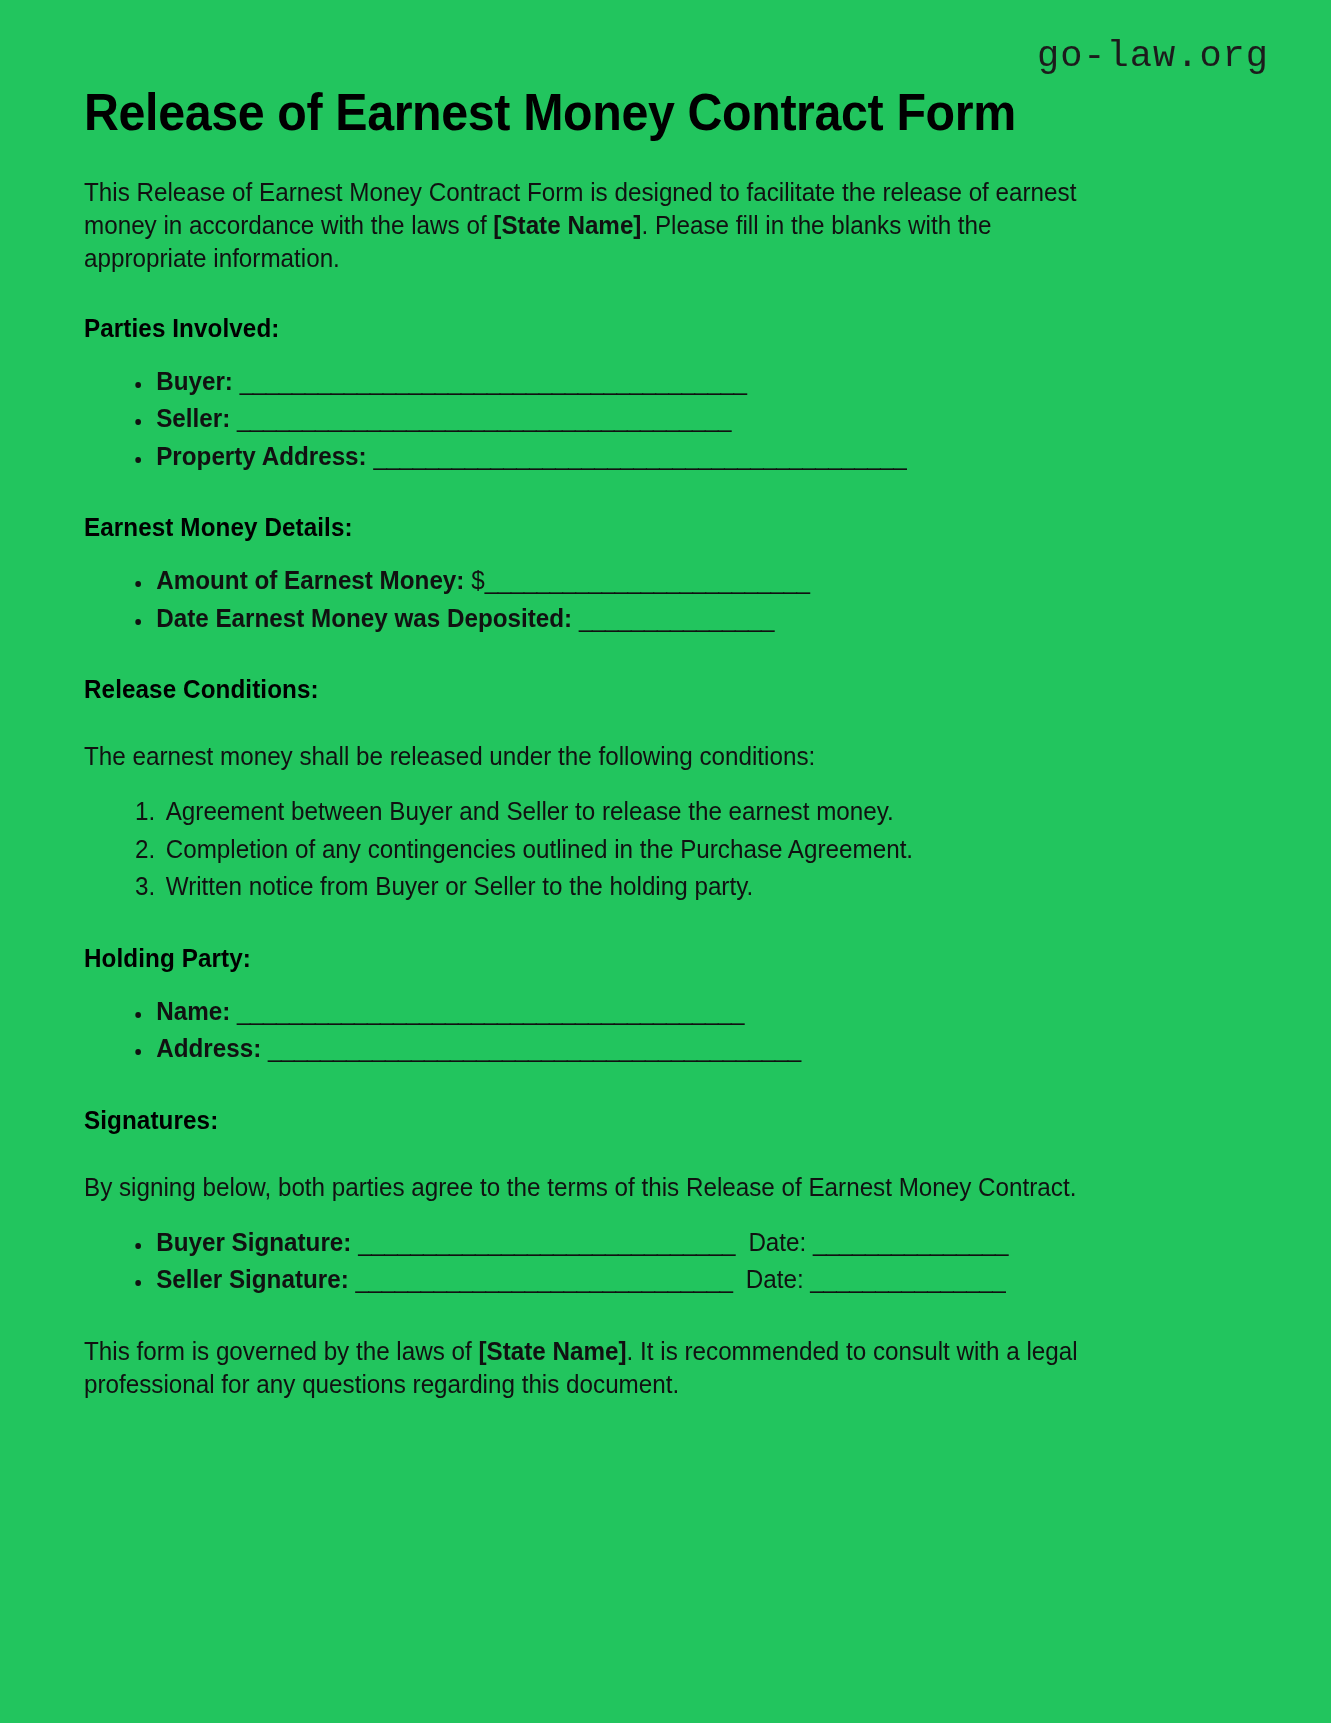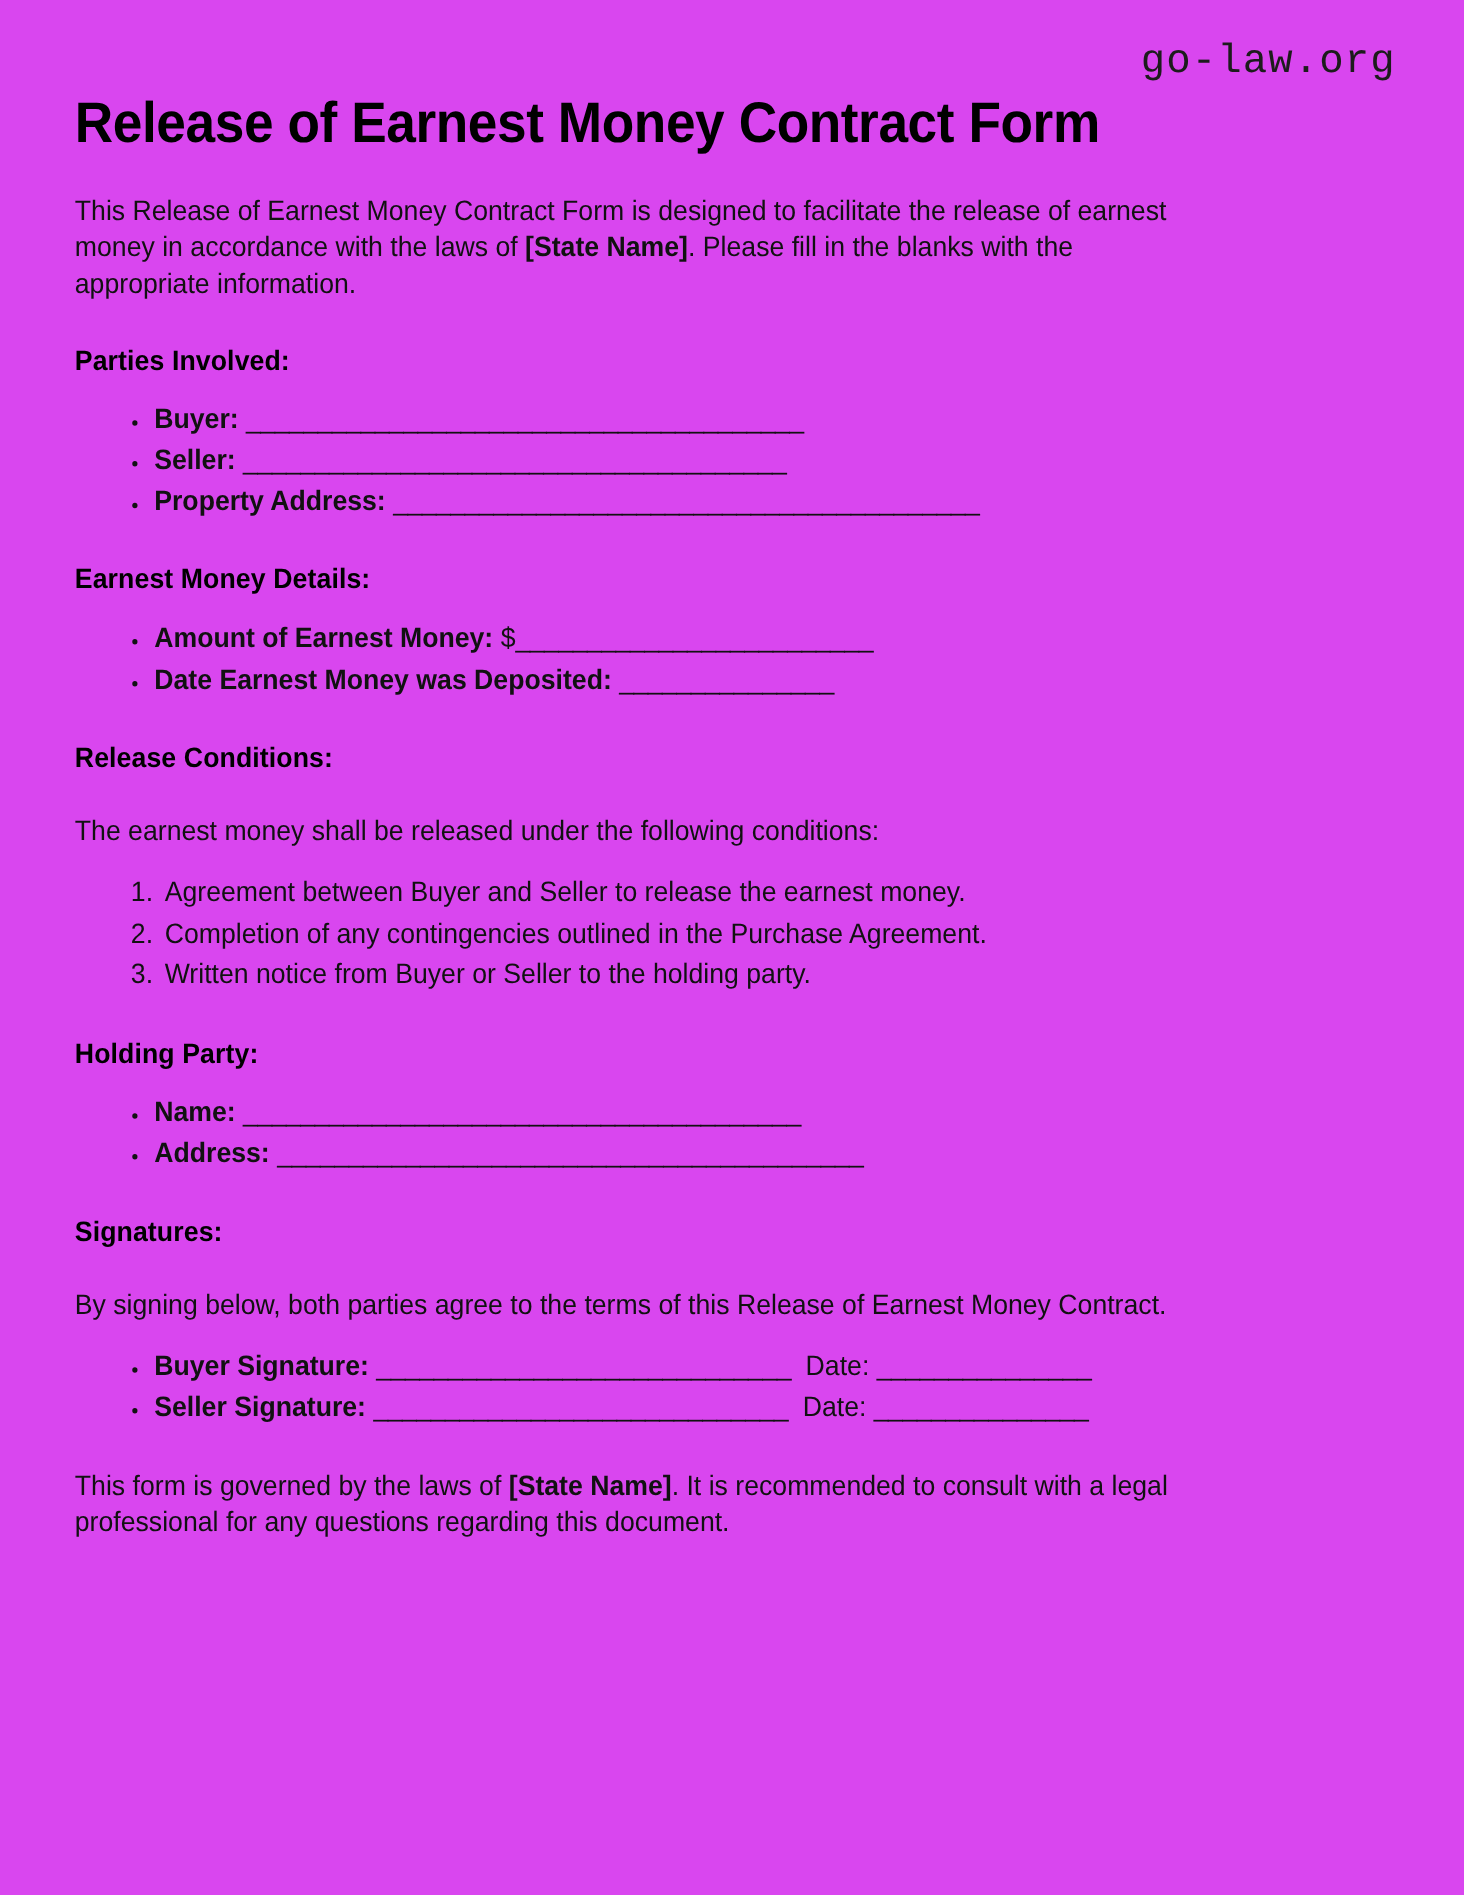--- a/index.html
+++ b/index.html
@@ -16,41 +16,41 @@
     -webkit-font-smoothing: antialiased;
   }
 
   .page {
     position: absolute;
     left: 0; top: 0;
     width: 1331px;
     height: 1723px;
     box-sizing: border-box;
     padding: 0;
-    background: #d946ef;
+    background: #22c55e;
     overflow: hidden;
   }
 
   
   .watermark {
     position: absolute;
     top: 38px;
     right: 62px;
     font-family: "Liberation Mono", "DejaVu Sans Mono", monospace;
     font-size: 37px;
     line-height: 1;
     letter-spacing: 1px;
     color: #1c1c1c;
     white-space: nowrap;
   }
 
   
   .content {
     position: absolute;
-    left: 68px;
+    left: 84px;
     top: 84px;
     width: 1090px;
   }
 
   h1.doc-title {
     font-family: "Liberation Sans Narrow", "Liberation Sans", sans-serif;
     font-size: 52px;
     font-weight: bold;
     line-height: 1.08;
     letter-spacing: -0.4px;

